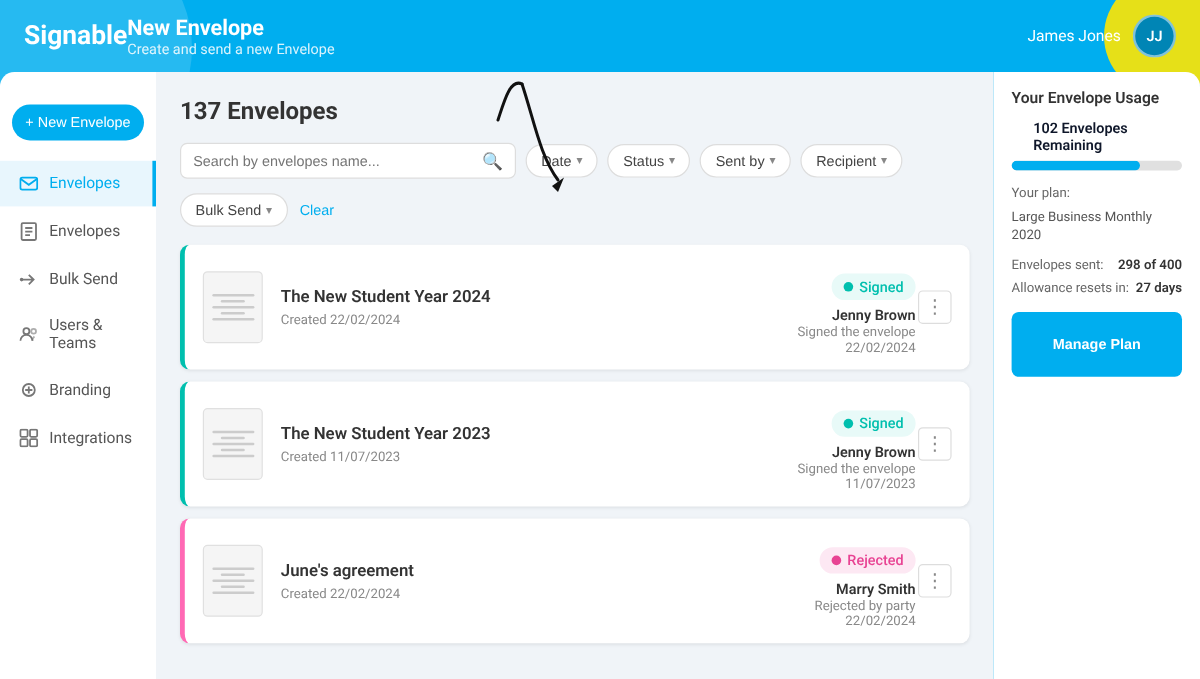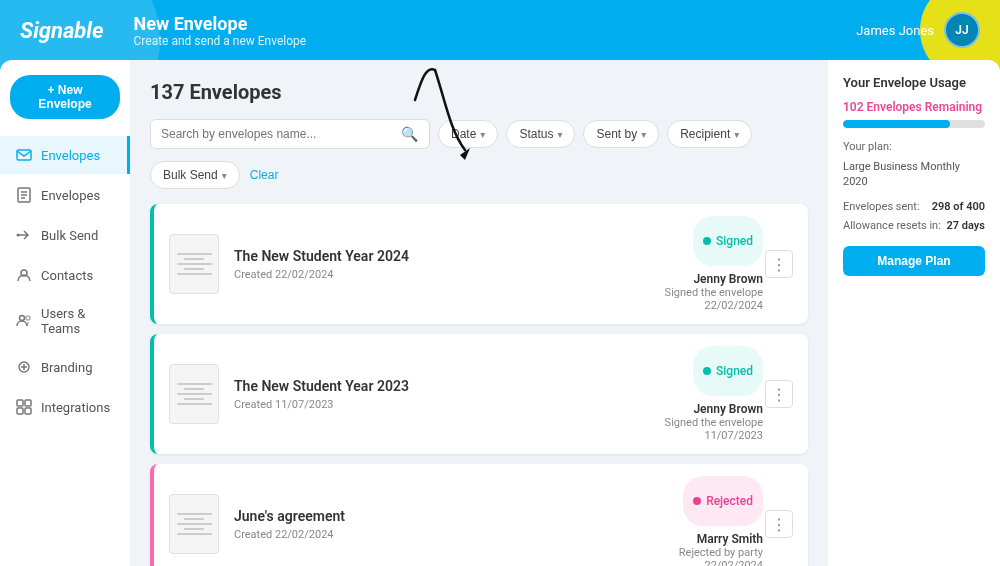--- a/index.html
+++ b/index.html
@@ -65,22 +65,20 @@
       align-items: center;
       padding: 0 20px;
       height: 60px;
       background: transparent;
       flex-shrink: 0;
     }
     .logo {
       color: white;
       font-size: 22px;
       font-weight: bold;
-      font-style: italic;
-      margin-right: 30px;
       display: flex;
       align-items: flex-start;
     }
     .header-title-area {
       flex: 1;
     }
     .header-title {
       color: white;
       font-size: 18px;
       font-weight: 700;
@@ -123,28 +121,28 @@
       width: 130px;
       background: white;
       border-radius: 12px 0 0 0;
       padding: 15px 0;
       flex-shrink: 0;
       display: flex;
       flex-direction: column;
       gap: 2px;
     }
     .new-envelope-btn {
-      margin: 0 10px 15px 10px;
+      margin: 12px 10px 15px 10px;
       background: #00AEEF;
       color: white;
       border: none;
       border-radius: 20px;
       padding: 8px 10px;
       font-size: 12px;
-      font-weight: 700;
+      font-weight: 400;
       cursor: pointer;
       text-align: center;
     }
     .nav-item {
       display: flex;
       align-items: center;
       gap: 8px;
       padding: 10px 15px;
       cursor: pointer;
       border-radius: 0;
@@ -315,25 +313,26 @@
     .envelope-status {
       margin-left: auto;
       margin-right: 30px;
       text-align: right;
       min-width: 140px;
     }
     .status-badge {
       display: inline-flex;
       align-items: center;
       gap: 5px;
-      padding: 18px 10px;
+      padding: 4px 10px;
       border-radius: 20px;
       font-size: 12px;
       font-weight: 500;
       margin-bottom: 6px;
+      margin-top: 12px;
     }
     .status-badge.signed {
       background: #e8faf8;
       color: #00BFAE;
     }
     .status-badge.rejected {
       background: #fde8f3;
       color: #e84393;
     }
     .status-dot {
@@ -383,23 +382,24 @@
       flex-shrink: 0;
     }
     .usage-title {
       font-size: 13px;
       font-weight: 600;
       color: #333;
       margin-bottom: 10px;
     }
     .remaining-label {
       font-size: 12px;
-      color: #ec4899;
+      color: #0f172a;
       font-weight: 600;
       margin-bottom: 6px;
+      margin-left: 18px;
     }
     .progress-bar-bg {
       width: 100%;
       height: 8px;
       background: #e0e0e0;
       border-radius: 4px;
       margin-bottom: 12px;
       overflow: hidden;
     }
     .progress-bar-fill {
@@ -417,21 +417,21 @@
     .usage-value {
       font-weight: 600;
       color: #333;
     }
     .manage-plan-btn {
       width: 100%;
       background: #00AEEF;
       color: white;
       border: none;
       border-radius: 6px;
-      padding: 8px;
+      padding: 20px;
       font-size: 12px;
       font-weight: 600;
       cursor: pointer;
       margin-top: 8px;
     }
     .plan-name {
       font-size: 11px;
       color: #555;
       line-height: 1.4;
     }
@@ -513,29 +513,20 @@
       <div class="nav-item">
         <span class="nav-icon">
           <svg viewBox="0 0 16 16" fill="none" stroke="#777" stroke-width="1.5">
             <path d="M2 8h10M8 4l4 4-4 4"></path>
             <circle cx="2" cy="8" r="1.5" fill="#777" stroke="none"></circle>
           </svg>
         </span>
         <span>Bulk Send</span>
       </div>
 
-      <div class="nav-item">
-        <span class="nav-icon">
-          <svg viewBox="0 0 16 16" fill="none" stroke="#777" stroke-width="1.5">
-            <circle cx="8" cy="6" r="3"></circle>
-            <path d="M2 14c0-3.3 2.7-6 6-6s6 2.7 6 6"></path>
-          </svg>
-        </span>
-        <span>Contacts</span>
-      </div>
 
       <div class="nav-item">
         <span class="nav-icon">
           <svg viewBox="0 0 16 16" fill="none" stroke="#777" stroke-width="1.5">
             <circle cx="6" cy="5" r="2.5"></circle>
             <path d="M1 13c0-2.8 2.2-5 5-5s5 2.2 5 5"></path>
             <circle cx="12" cy="5" r="2" opacity="0.6"></circle>
             <path d="M11 13c0-1.5.7-2.8 1.7-3.6" opacity="0.6"></path>
           </svg>
         </span>

